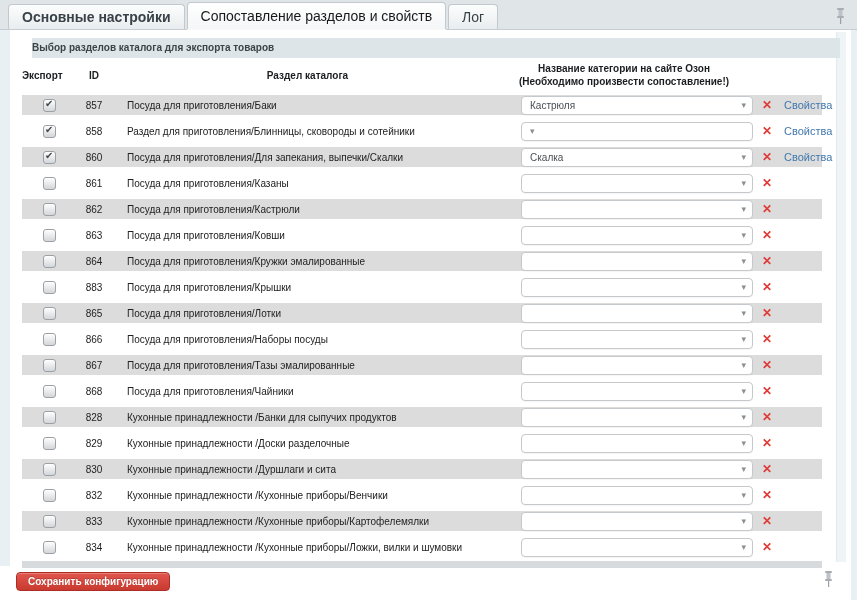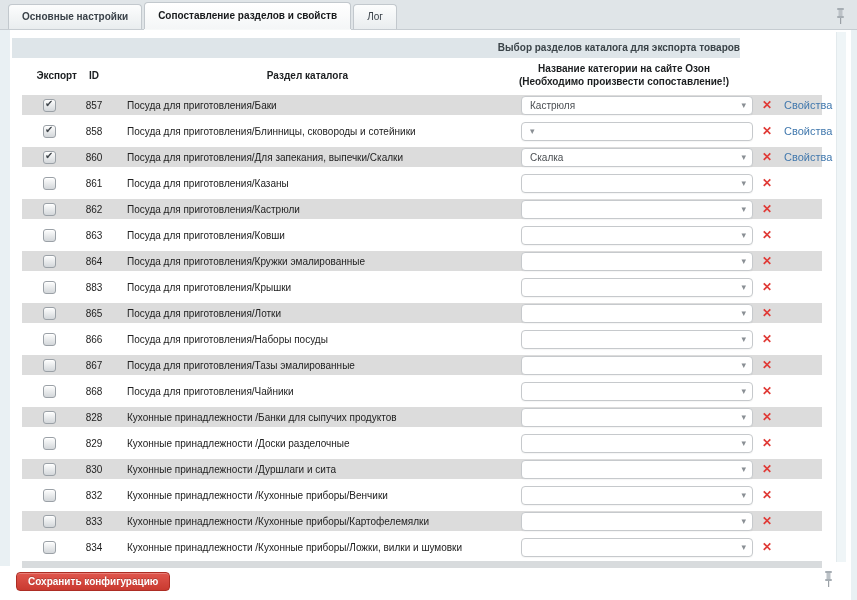--- a/index.html
+++ b/index.html
@@ -3,42 +3,42 @@
 <meta charset="utf-8">
 <style>
   * { margin:0; padding:0; box-sizing:border-box; }
   body { font-family:"Liberation Sans", sans-serif; background:#fff; }
   .screen { position:relative; width:857px; height:600px; background:#fff; overflow:hidden; }
 
   
   .tabbar { position:absolute; left:0; top:0; width:857px; height:30px;
             background:#e0e5e8; border-bottom:1px solid #c6ccd1; display:flex;
             align-items:flex-end; padding-left:8px; }
-  .tab { height:25px; line-height:24px; padding:0 13px; font-size:10px;
+  .tab { height:25px; line-height:24px; padding:0 13px; font-size:14px;
          border:1px solid #c2c8cd; border-bottom:none; border-radius:4px 4px 0 0;
          background:linear-gradient(#fcfdfd,#e9edef); color:#3a4249; margin-right:2px;
          cursor:pointer; white-space:nowrap; position:relative; }
   .tab.bold { font-weight:bold; }
-  .tab.active { font-weight:bold; color:#17191b; background:linear-gradient(#ffffff,#f4f6f7);
+  .tab.active { font-weight:normal; color:#17191b; background:linear-gradient(#ffffff,#f4f6f7);
                 height:27px; line-height:26px; z-index:3; box-shadow:0 1px 0 #f7f9f9; }
 
   
   .strip-left  { position:absolute; left:0; top:30px; width:10px; height:536px; background:#e9f0f3; }
   .strip-scroll{ position:absolute; left:836px; top:32px; width:10px; height:530px; background:#eff5f7; border-left:1px solid #e3eaed; }
   .strip-right { position:absolute; left:851px; top:30px; width:6px; height:570px; background:#e9f0f3; }
 
   
-  .titlebar { position:absolute; left:12px; top:38px; width:728px; height:20px;
+  .titlebar { position:absolute; left:32px; top:38px; width:808px; height:20px;
               background:#dee5e9; color:#3b4449; font-size:10px; font-weight:bold;
-              text-align:right; line-height:20px; }
+              text-align:left; line-height:20px; }
 
   .thead { position:absolute; left:22px; top:58px; width:800px; height:34px;
            display:grid; grid-template-columns:55px 34px 393px 1fr; align-items:center;
            font-size:10px; font-weight:bold; color:#1b1e20; }
-  .thead .h1 { text-align:right; }
+  .thead .h1 { text-align:left; }
   .thead .h2 { text-align:center; }
   .thead .h3 { text-align:center; }
   .thead .h4 { width:240px; text-align:center; line-height:1.3; }
 
   .tbody { position:absolute; left:22px; top:92px; width:800px; }
   .row { display:grid; grid-template-columns:55px 34px 393px 1fr; align-items:center;
          height:26px; font-size:10px; color:#222;
          border-top:3px solid transparent; border-bottom:3px solid transparent; }
   .row.odd { background:#dcdcdc; background-clip:padding-box; }
   .c1 { display:flex; justify-content:center; }
@@ -126,21 +126,21 @@
         </span>
         <span class="xicon">✕</span>
         <span class="props">Свойства</span>
       </div>
     </div>
       <div class="row even">
       <div class="c1">
         <span class="cb checked"></span>
       </div>
       <div class="c2">858</div>
-      <div class="c3">Посуда для приготовления/Блинницы, сковороды и сотейники</div>
+      <div class="c3">Раздел для приготовления/Блинницы, сковороды и сотейники</div>
       <div class="c4">
         <span class="select">
           <span class="arrow">▾</span>
         </span>
         <span class="xicon">✕</span>
         <span class="props">Свойства</span>
       </div>
     </div>
       <div class="row odd">
       <div class="c1">

